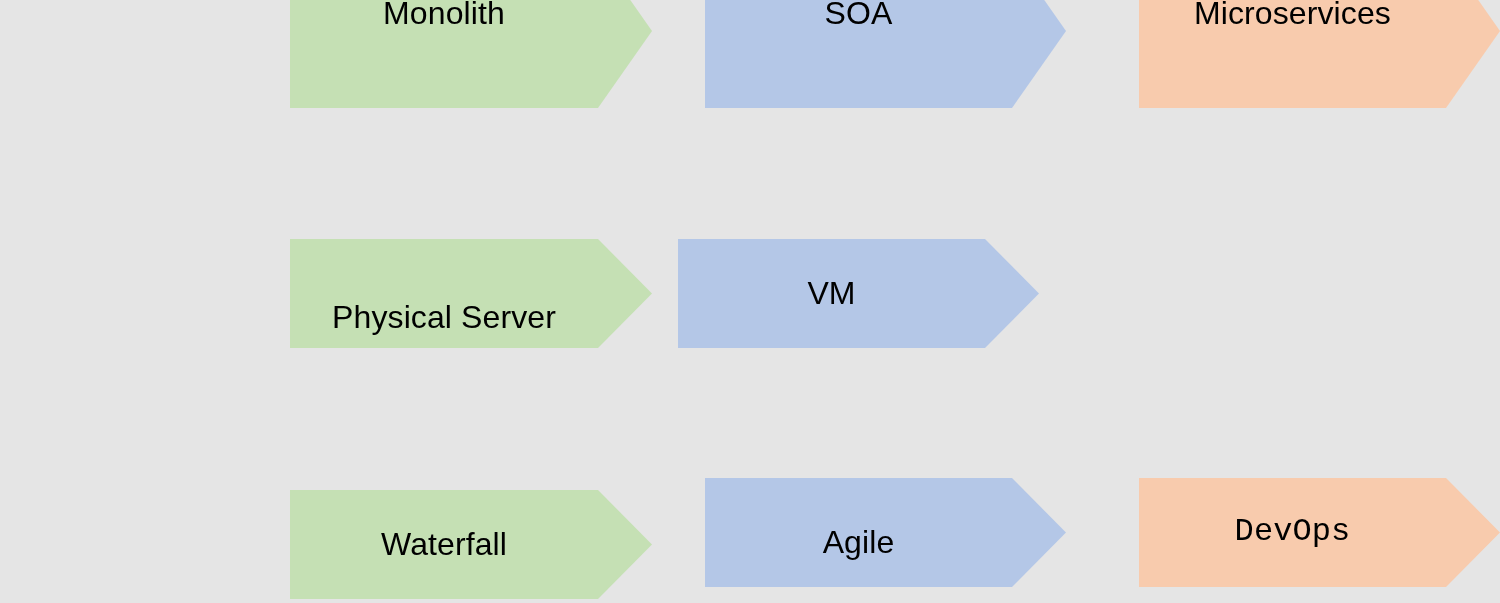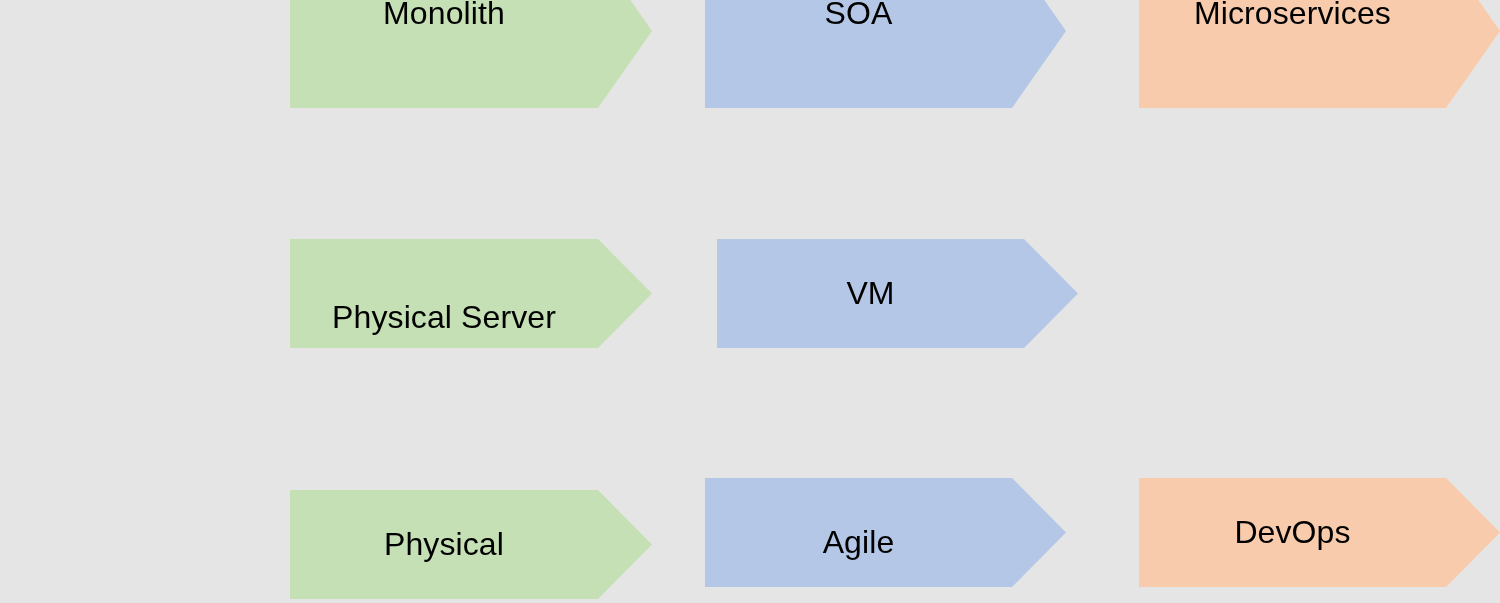--- a/index.html
+++ b/index.html
@@ -89,42 +89,42 @@
     </div>
   </div>
 
   <div class="chevron" style="left:290px; top:239px; width:362px; height:109px;">
     <div class="shape" style="background:#C5E0B4;"></div>
     <div class="label-wrap">
       <span class="chevron-label" style="color: rgb(0, 0, 0); margin-top: 47px;">Physical Server</span>
     </div>
   </div>
 
-  <div class="chevron" style="left:717px; top:239px; width:361px; height:109px;">
+  <div class="chevron" style="left:678px; top:239px; width:361px; height:109px;">
     <div class="shape" style="background:#B4C7E7;"></div>
     <div class="label-wrap">
       <span class="chevron-label" style="color: rgb(0, 0, 0);">VM</span>
     </div>
   </div>
 
 
   <div class="chevron" style="left:290px; top:490px; width:362px; height:109px;">
     <div class="shape" style="background:#C5E0B4;"></div>
     <div class="label-wrap">
-      <span class="chevron-label" style="color: rgb(0, 0, 0);">Physical</span>
+      <span class="chevron-label" style="color: rgb(0, 0, 0);">Waterfall</span>
     </div>
   </div>
 
   <div class="chevron" style="left:705px; top:478px; width:361px; height:109px;">
     <div class="shape" style="background:#B4C7E7;"></div>
     <div class="label-wrap">
       <span class="chevron-label" style="color: rgb(0, 0, 0); margin-top: 20px;">Agile</span>
     </div>
   </div>
 
   <div class="chevron" style="left:1139px; top:478px; width:361px; height:109px;">
     <div class="shape" style="background:#F8CBAD;"></div>
     <div class="label-wrap">
-      <span class="chevron-label" style="color: rgb(0, 0, 0);">DevOps</span>
+      <span class="chevron-label" style="color: rgb(0, 0, 0); font-family: Liberation Mono, monospace;">DevOps</span>
     </div>
   </div>
 
 </div>
 
 </body></html>

